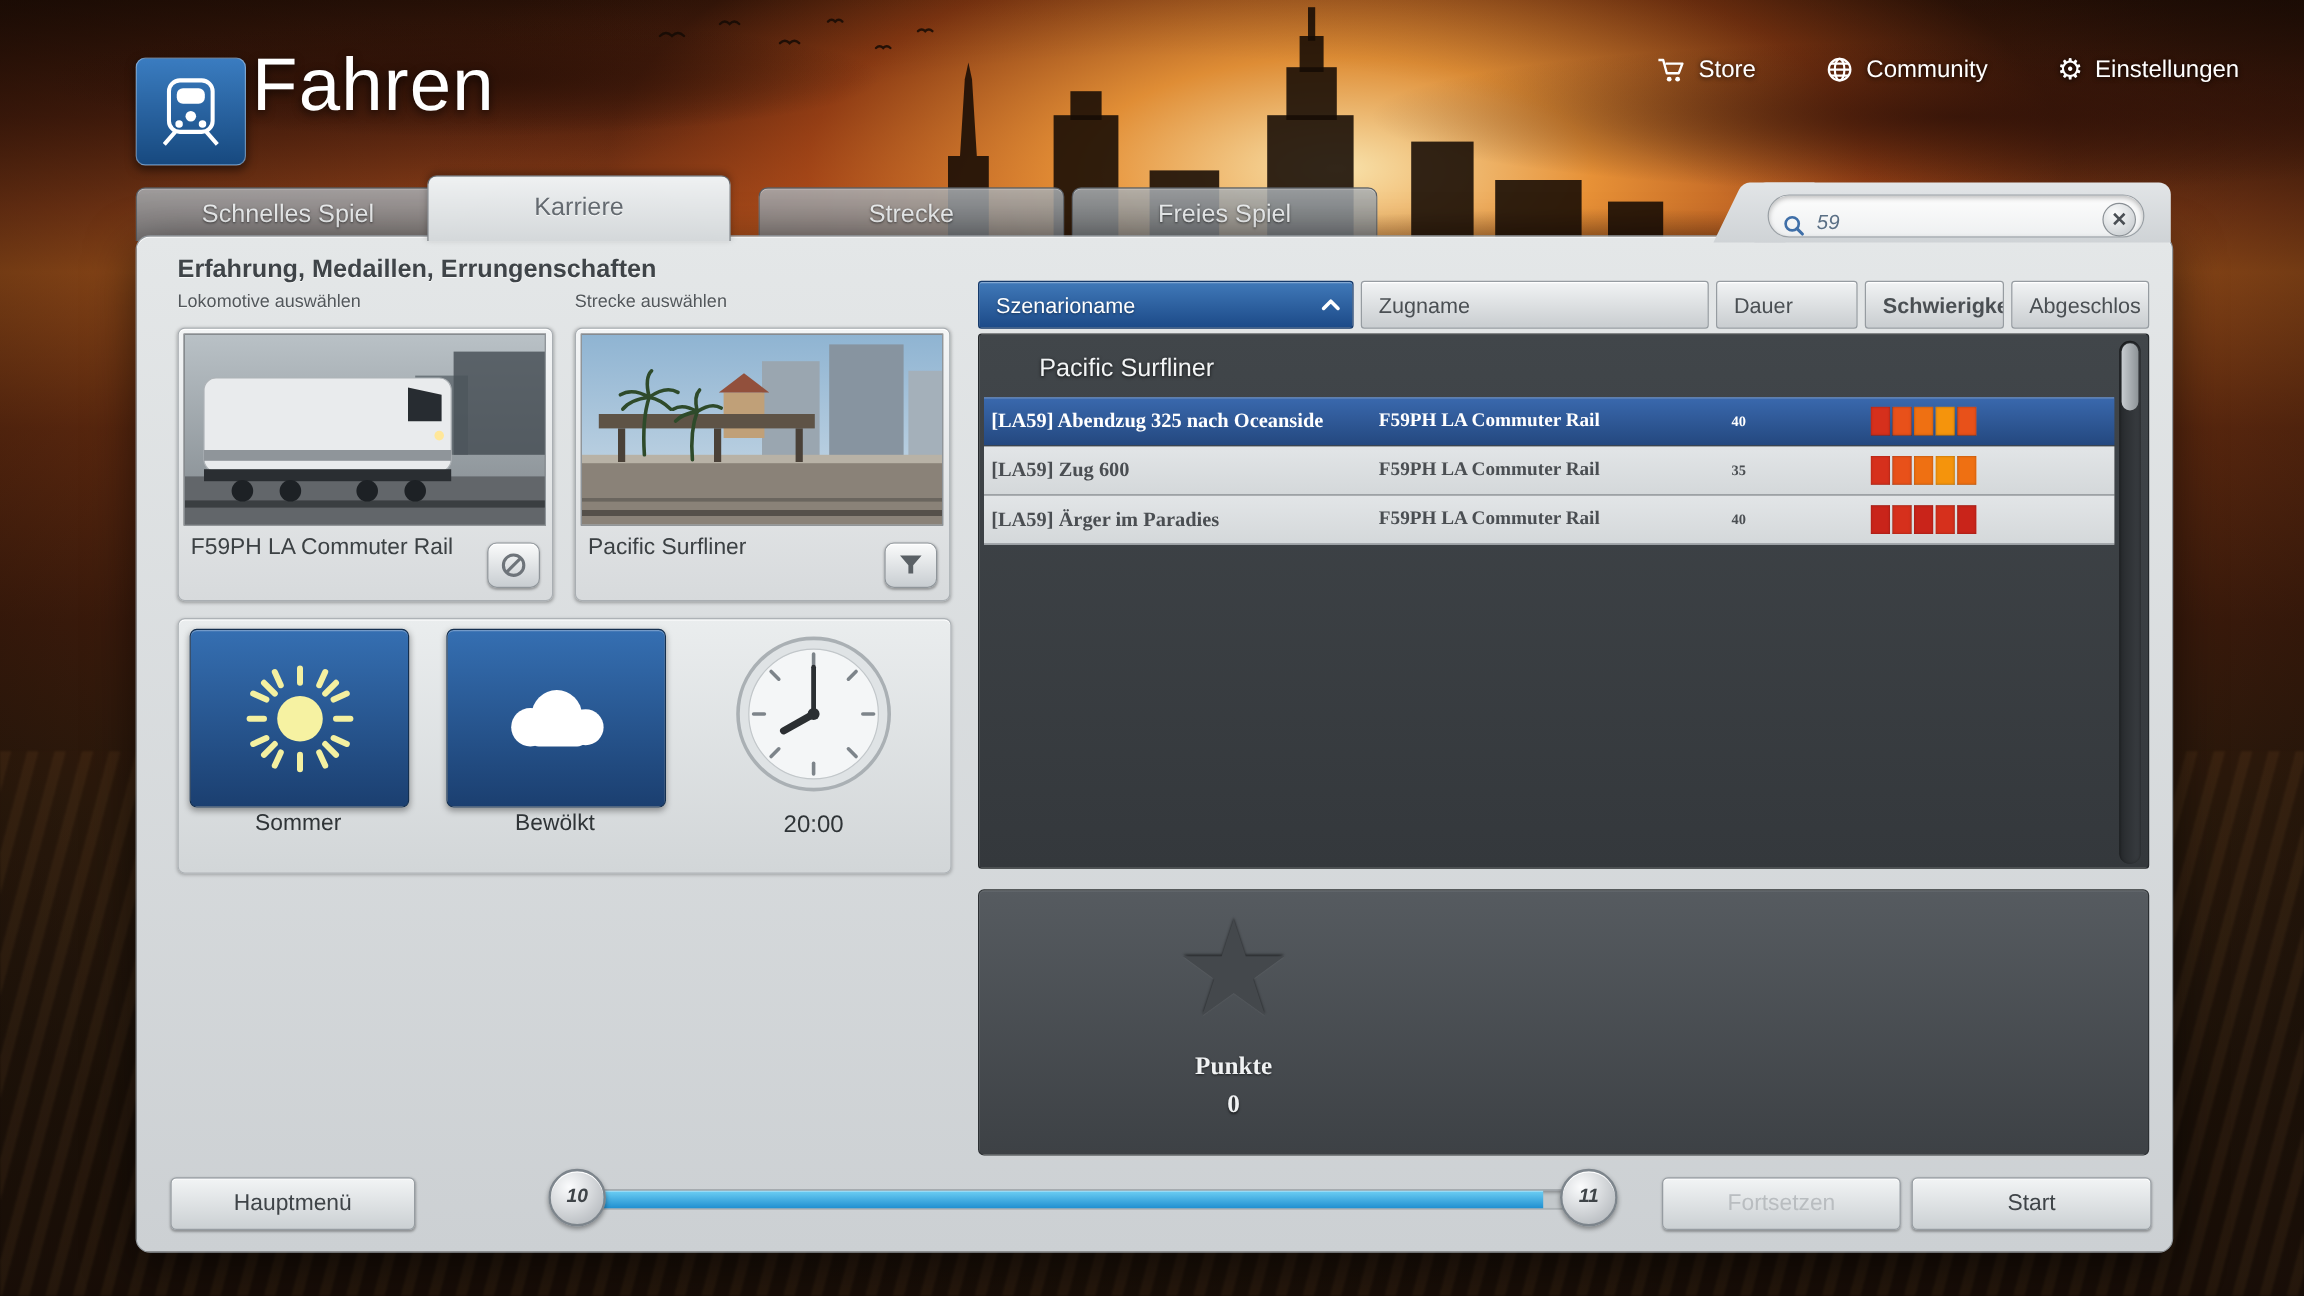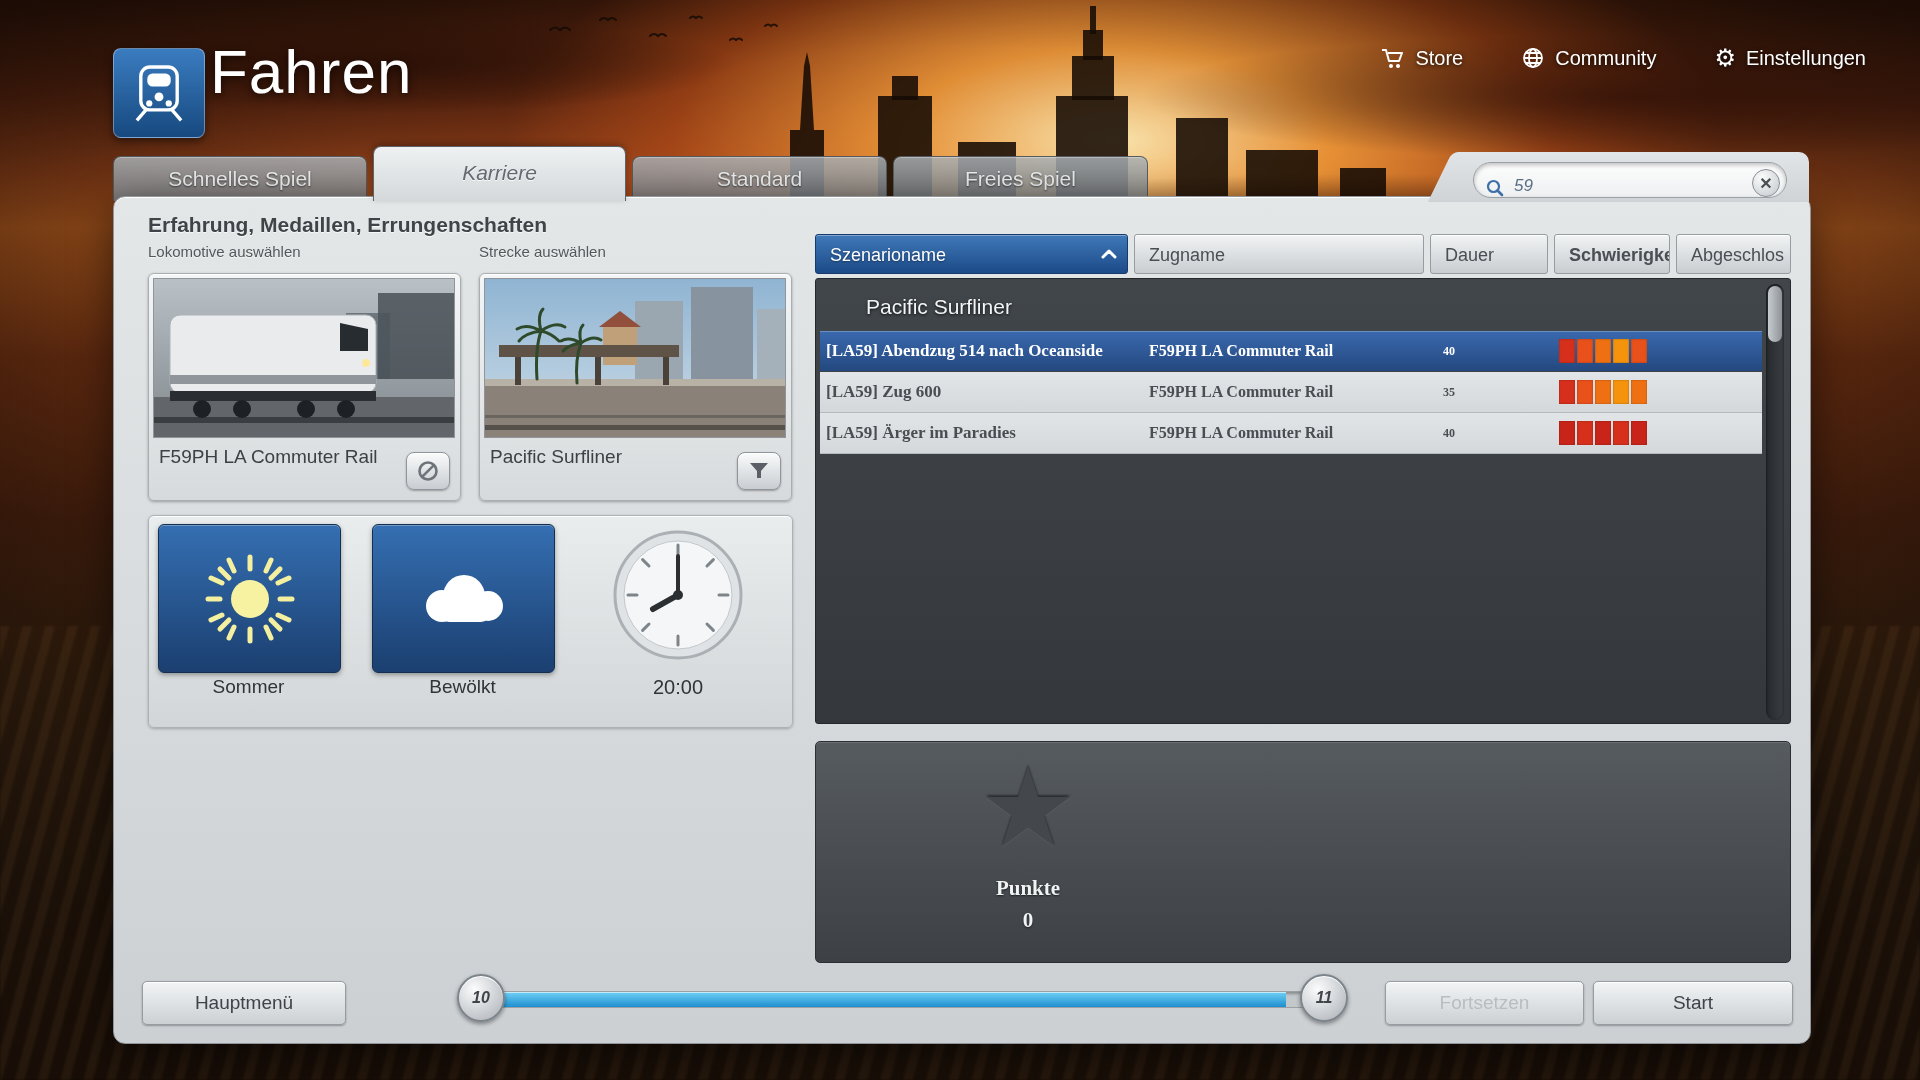--- a/index.html
+++ b/index.html
@@ -35,21 +35,21 @@
     text-shadow:0 1px 4px rgba(0,0,0,.8);}
   .gear-glyph{font-family:"DejaVu Sans",sans-serif;font-size:24px;line-height:1;}
 
   
   .tab{position:absolute;top:156px;height:44px;border-radius:8px 8px 0 0;text-align:center;
     line-height:44px;font-size:21px;color:#e9ebec;text-shadow:0 1px 2px rgba(0,0,0,.6);cursor:pointer;
     background:linear-gradient(180deg,rgba(170,176,181,.85),rgba(120,127,133,.85));
     border:1px solid rgba(80,86,92,.9);border-bottom:none;box-shadow:inset 0 1px 0 rgba(255,255,255,.3);}
   .tab.active{top:146px;height:54px;line-height:52px;color:#646a70;text-shadow:0 1px 0 rgba(255,255,255,.8);
     background:linear-gradient(180deg,#eff1f2,#d4d8da);z-index:6;box-shadow:0 -2px 6px rgba(0,0,0,.25);}
-  .tab1{left:113px;width:252px;} .tab2{left:373px;width:251px;font-style:italic;}
+  .tab1{left:113px;width:252px;} .tab2{left:356px;width:251px;}
   .tab3{left:632px;width:253px;} .tab4{left:893px;width:253px;}
 
   
   .search-wing{position:absolute;left:1462px;top:152px;width:347px;height:50px;
     background:linear-gradient(180deg,#e2e5e7,#cfd3d6);border-radius:10px 10px 0 0;z-index:5;}
   .search-wing::before{content:"";position:absolute;left:-22px;top:0;width:60px;height:50px;
     background:linear-gradient(180deg,#e2e5e7,#cfd3d6);transform:skewX(-26deg);border-radius:6px 0 0 0;}
   .search-box{position:absolute;left:1473px;top:162px;width:314px;height:36px;z-index:7;
     background:linear-gradient(180deg,#fdfdfd,#eef0f1);border:1px solid #9aa0a5;border-radius:18px;
     box-shadow:inset 0 2px 4px rgba(0,0,0,.25);display:flex;align-items:flex-end;padding:0 6px 0 12px;box-sizing:border-box;}
@@ -229,21 +229,21 @@
       <span>Community</span>
     </div>
     <div class="nav-item">
       <span class="gear-glyph">⚙</span>
       <span>Einstellungen</span>
     </div>
   </div>
 
   <div class="tab tab1">Schnelles Spiel</div>
   <div class="tab tab2 active">Karriere</div>
-  <div class="tab tab3">Standard</div>
+  <div class="tab tab3">Strecke</div>
   <div class="tab tab4">Freies Spiel</div>
 
   <div class="search-wing"></div>
   <div class="search-box">
     <svg width="18" height="18" viewBox="0 0 18 18" style="margin-right:8px;flex:0 0 auto;">
       <circle cx="7.5" cy="7.5" r="5.5" stroke="#3f6fa8" stroke-width="2.2" fill="none"></circle>
       <line x1="11.5" y1="11.5" x2="16" y2="16" stroke="#3f6fa8" stroke-width="2.6" stroke-linecap="round"></line>
     </svg>
     <input type="text" value="59" style="">
     <div class="search-clear">✕</div>
@@ -397,21 +397,21 @@
       <div class="th th-train">Zugname</div>
       <div class="th th-duration">Dauer</div>
       <div class="th th-difficulty">Schwierigke</div>
       <div class="th th-completed">Abgeschlos</div>
     </div>
 
     <div class="tbl-body">
       <div class="group-row">Pacific Surfliner</div>
 
       <div class="srow selected row0">
-        <div class="c-name">[LA59] Abendzug 514 nach Oceanside</div>
+        <div class="c-name">[LA59] Abendzug 325 nach Oceanside</div>
         <div class="c-train">F59PH LA Commuter Rail</div>
         <div class="c-duration">40</div>
         <div class="c-difficulty">
             <span class="diff-sq" style="background: rgb(214, 48, 28);"></span>
             <span class="diff-sq" style="background: rgb(232, 81, 26);"></span>
             <span class="diff-sq" style="background: rgb(239, 112, 18);"></span>
             <span class="diff-sq" style="background: rgb(245, 148, 12);"></span>
             <span class="diff-sq" style="background: rgb(232, 81, 26);"></span>
           </div>
         <div class="c-completed"></div>

